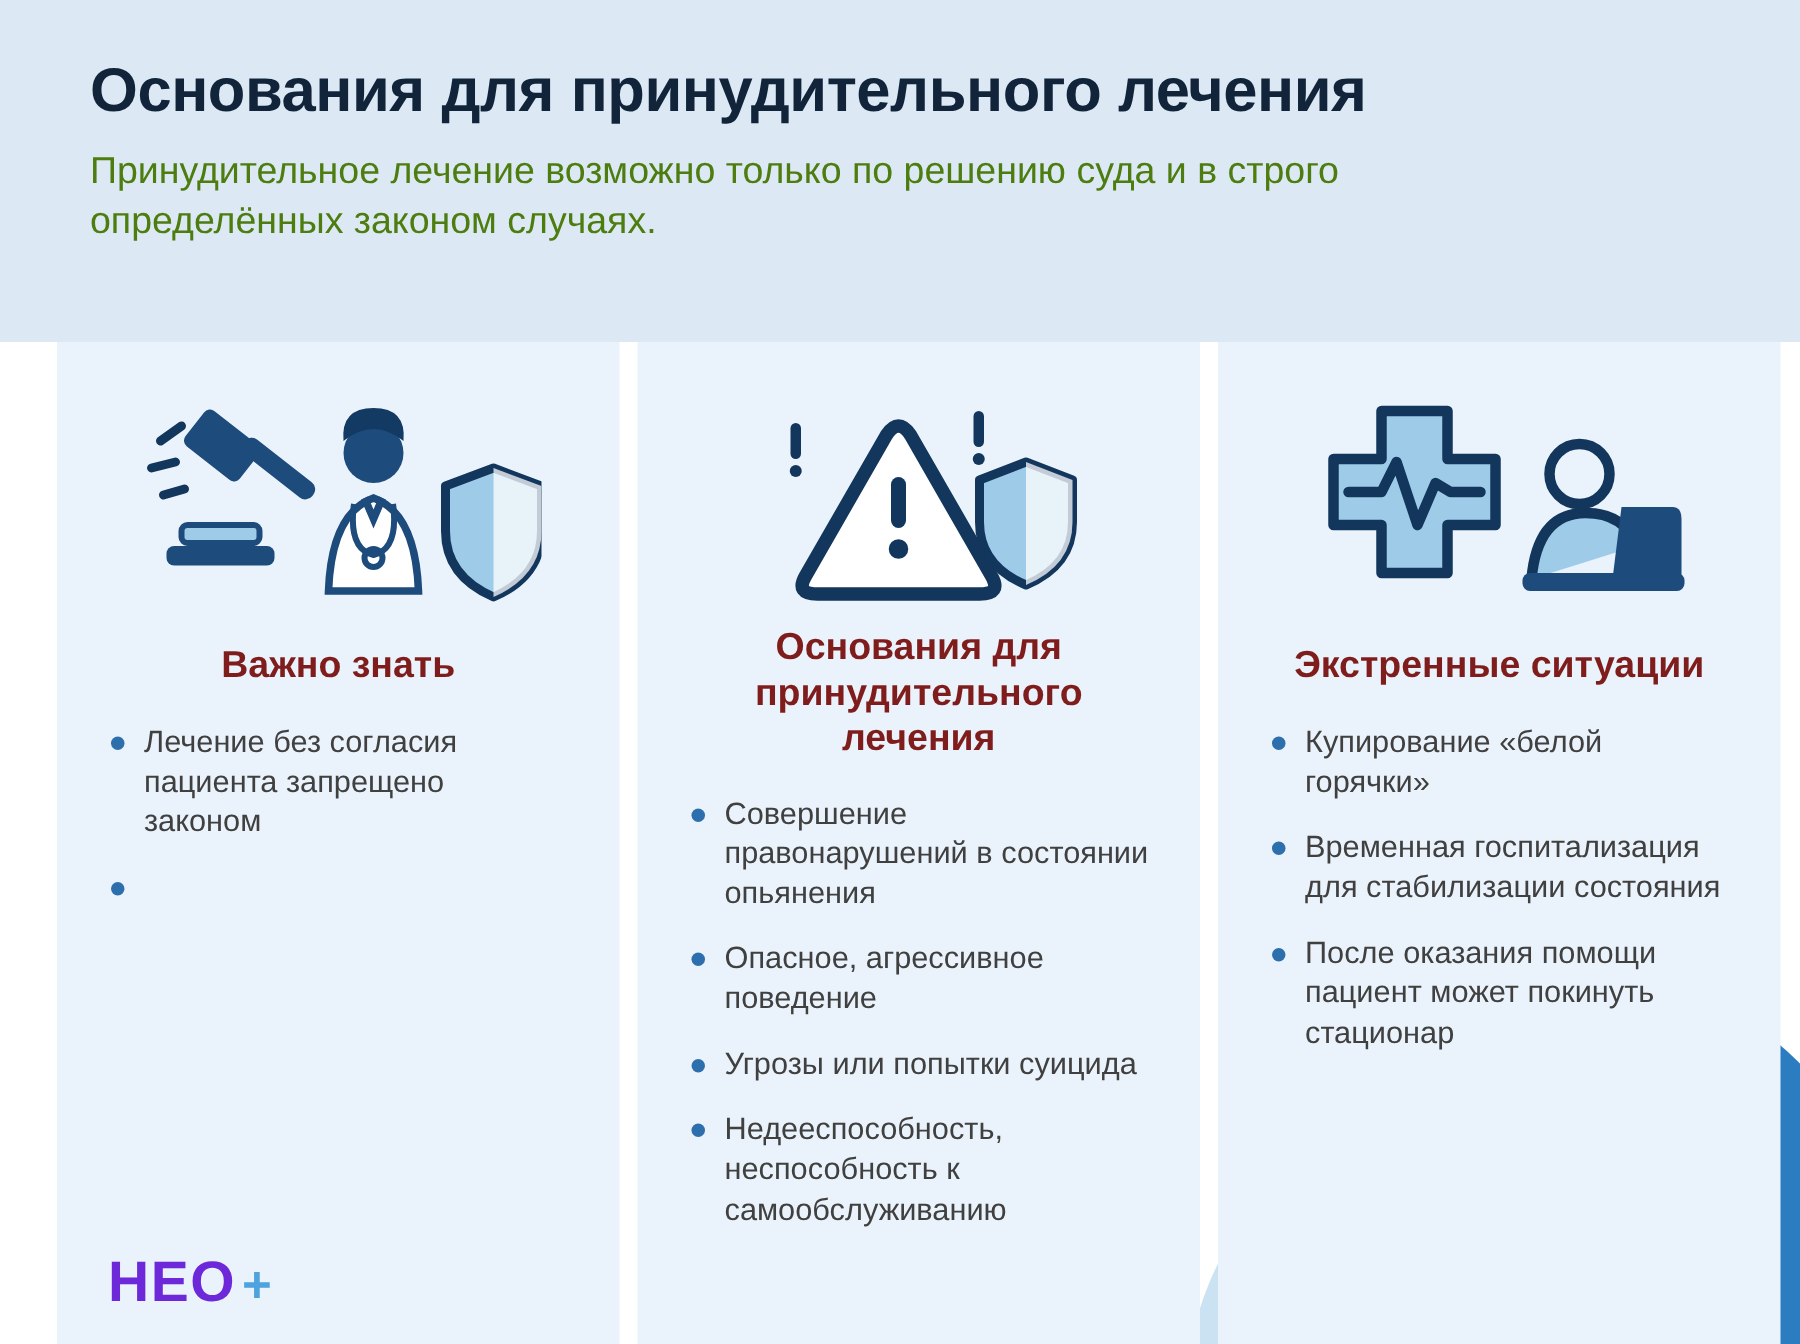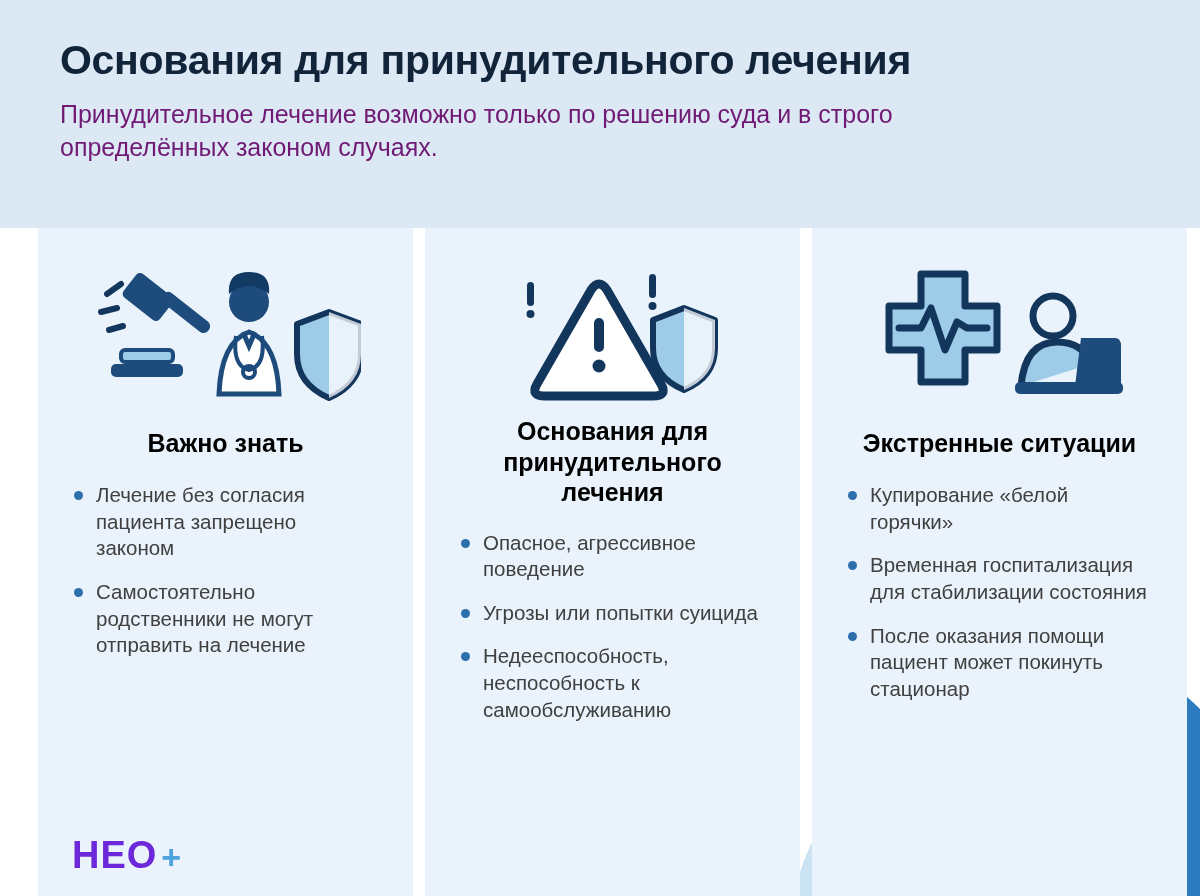--- a/index.html
+++ b/index.html
@@ -37,21 +37,21 @@
     font-size: 41px;
     line-height: 1.12;
     font-weight: bold;
     color: #11243a;
     letter-spacing: -0.3px;
   }
   .header p {
     margin: 14px 0 0 0;
     font-size: 25px;
     line-height: 1.32;
-    color: #701a75;
+    color: #4d7c0f;
     max-width: 1000px;
   }
 
   
   .body-area {
     position: absolute;
     left: 0;
     top: 228px;
     width: 1200px;
     height: 668px;
@@ -99,21 +99,21 @@
   .icon-box {
     height: 170px;
     display: flex;
     align-items: center;
     justify-content: center;
   }
   .col-title {
     text-align: center;
     font-size: 25px;
     font-weight: bold;
-    color: #000000;
+    color: #7f1d1d;
     line-height: 1.22;
     margin: 4px 0 22px 0;
     min-height: 32px;
   }
   .col-2 .col-title { margin-top: -8px; }
 
   ul.bullets {
     list-style: none;
     margin: 0;
     padding: 0;
@@ -196,21 +196,21 @@
             <path d="M145 72 q-4 30 13 34 q17 -4 13 -34" fill="none" stroke="#1d4b7c" stroke-width="4"></path>
             <circle cx="158" cy="108" r="6" fill="none" stroke="#1d4b7c" stroke-width="4"></circle>
 
             <path d="M206 60 l32 -12 l32 12 v30 q0 30 -32 44 q-32 -14 -32 -44 z" fill="#9ecbe8" stroke="#13365d" stroke-width="6" stroke-linejoin="round"></path>
             <path d="M238 48 l32 12 v30 q0 30 -32 44 z" fill="#ffffff" opacity="0.75"></path>
           </svg>
         </div>
         <div class="col-title">Важно знать</div>
         <ul class="bullets">
           <li><span class="dot"></span><span>Лечение без согласия пациента запрещено законом</span></li>
-          <li><span class="dot"></span><span>Самостоятельно родственники не могут отправить на лечение</span></li>
+          <li><span class="dot"></span></li>
         </ul>
       </div>
 
       <div class="col col-2">
         <div class="icon-box">
           <svg width="240" height="150" viewBox="0 0 240 150" xmlns="http://www.w3.org/2000/svg">
 
             <g fill="#13365d">
               <rect x="34" y="18" width="7" height="24" rx="3.5"></rect>
               <circle cx="37.5" cy="50" r="4"></circle>
@@ -221,20 +221,21 @@
             <path d="M98 26 q8 -12 16 0 l54 94 q7 12 -8 12 H52 q-15 0 -8 -12 z" fill="#ffffff" stroke="#13365d" stroke-width="9" stroke-linejoin="round"></path>
             <rect x="101" y="54" width="10" height="34" rx="5" fill="#13365d"></rect>
             <circle cx="106" cy="102" r="6.5" fill="#13365d"></circle>
 
             <path d="M160 56 l31 -12 l31 12 v28 q0 29 -31 42 q-31 -13 -31 -42 z" fill="#9ecbe8" stroke="#13365d" stroke-width="6" stroke-linejoin="round"></path>
             <path d="M191 44 l31 12 v28 q0 29 -31 42 z" fill="#ffffff" opacity="0.75"></path>
           </svg>
         </div>
         <div class="col-title">Основания для принудительного лечения</div>
         <ul class="bullets">
+          <li><span class="dot"></span><span>Совершение правонарушений в состоянии опьянения</span></li>
           <li><span class="dot"></span><span>Опасное, агрессивное поведение</span></li>
           <li><span class="dot"></span><span>Угрозы или попытки суицида</span></li>
           <li><span class="dot"></span><span>Недееспособность, неспособность к самообслуживанию</span></li>
         </ul>
       </div>
 
       <div class="col col-3">
         <div class="icon-box">
           <svg width="250" height="150" viewBox="0 0 250 150" xmlns="http://www.w3.org/2000/svg">
 

